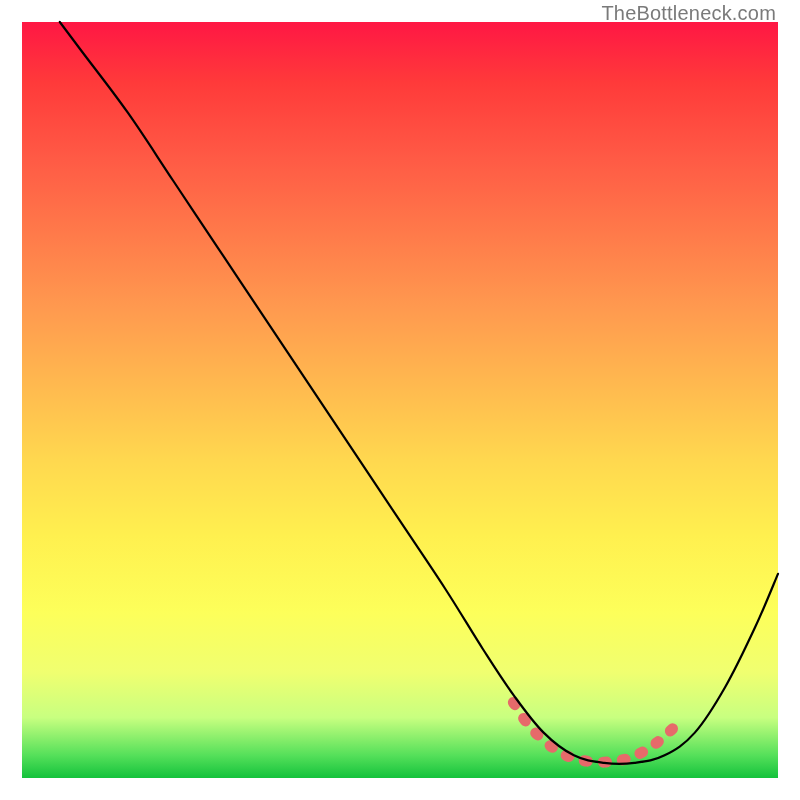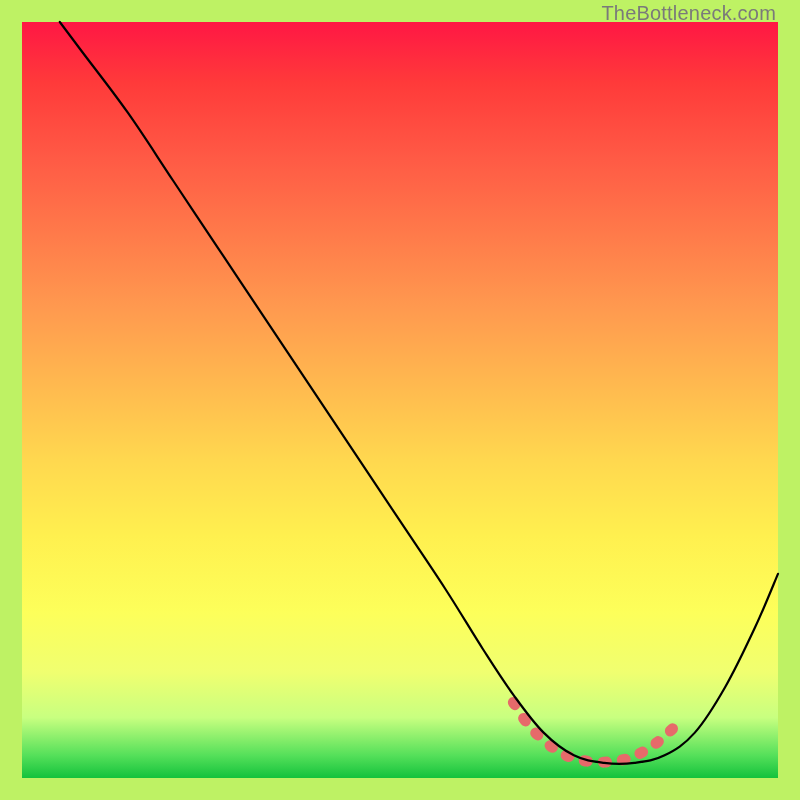--- a/index.html
+++ b/index.html
@@ -8,21 +8,21 @@
     width: 800px;
     height: 800px;
     background: #000;
     font-family: Arial, Helvetica, sans-serif;
     overflow: hidden;
   }
   .stage {
     position: relative;
     width: 800px;
     height: 800px;
-    background: #bef264;
+    background: #ffffff;
   }
   .plot {
     position: absolute;
     left: 22px;
     top: 22px;
     width: 756px;
     height: 756px;
     
     background: linear-gradient(
       to bottom,

